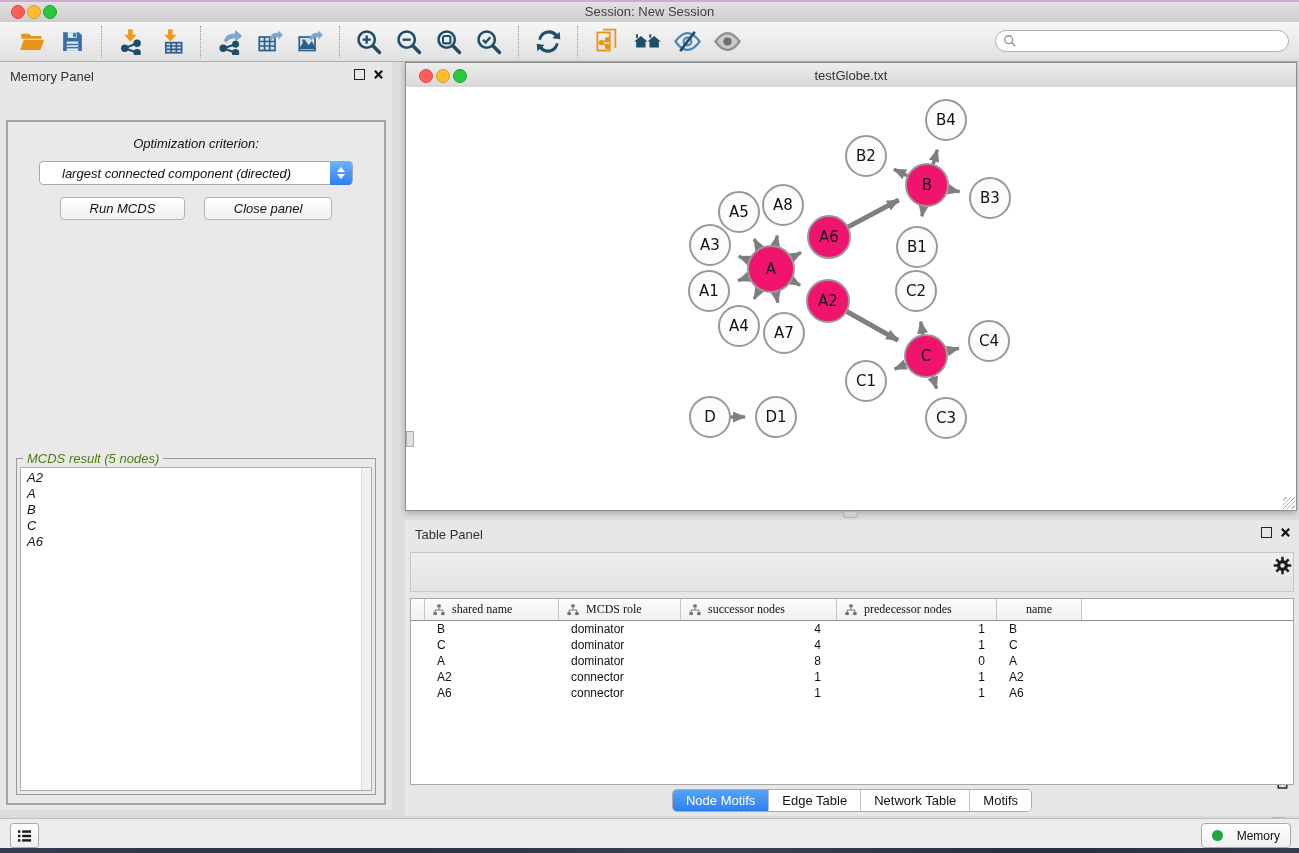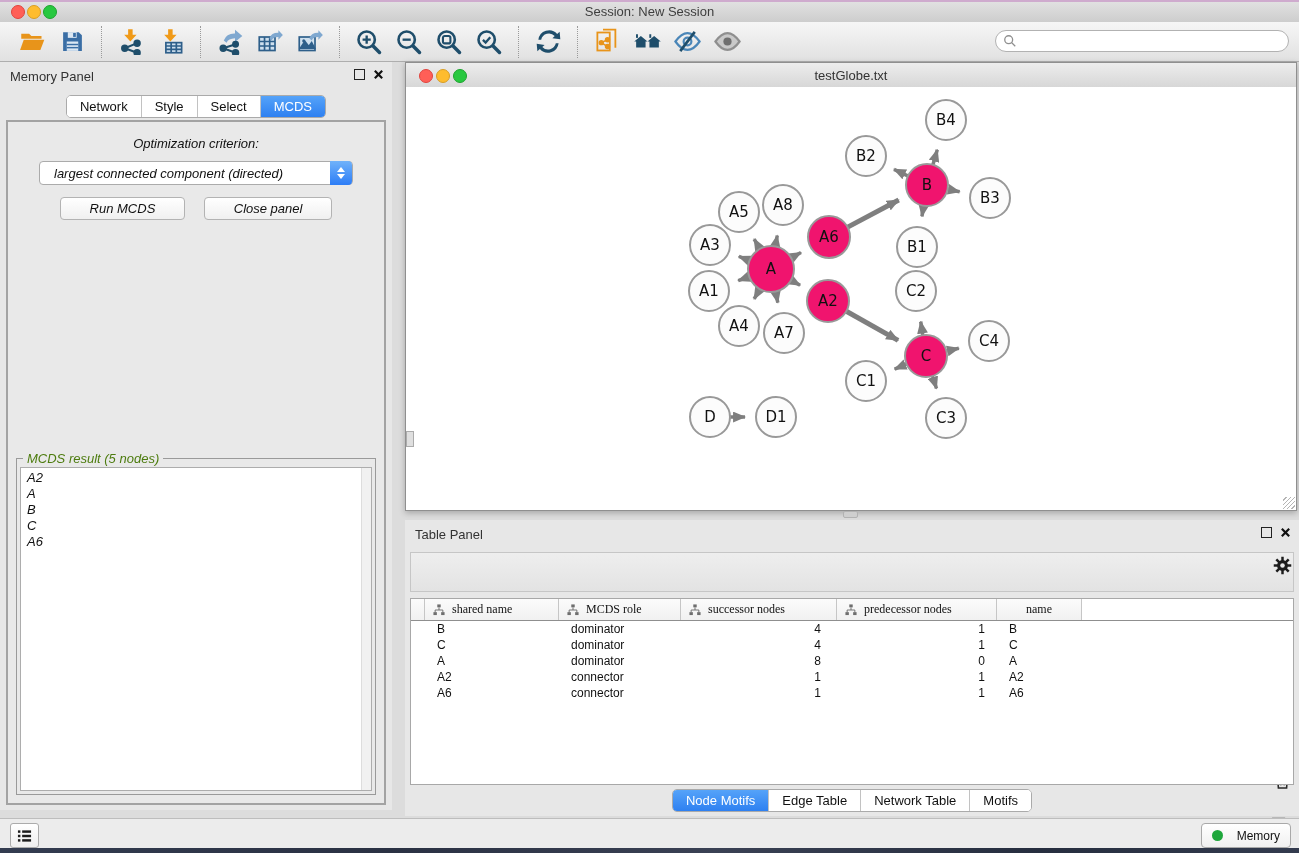--- a/index.html
+++ b/index.html
@@ -35,21 +35,21 @@
   .cp-tabs{position:absolute;left:0;right:0;top:33px;display:flex;justify-content:center;}
   .seg{display:inline-flex;border:1px solid #aaa;border-radius:5px;overflow:hidden;background:#fff;}
   .seg .seg-tab{padding:3px 13px;font-size:13px;color:#111;background:#fff;border-right:1px solid #c2c2c2;cursor:default;}
   .seg .seg-tab:last-child{border-right:none;}
   .seg .seg-tab.active{background:linear-gradient(#55a3f9,#2e80f1);color:#fff;}
   .cp-inner{position:absolute;left:6px;right:6px;top:58px;bottom:5px;background:#e9e9e9;
     border:2px solid #a3a3a3;font-style:italic;}
   .opt-label{margin-top:14px;text-align:center;font-size:13px;color:#111;}
   .dropdown{margin:10px auto 0 auto;width:314px;height:24px;background:#fff;border:1px solid #ababab;
     border-radius:4px;position:relative;display:flex;align-items:center;box-sizing:border-box;}
-  .dropdown .dd-text{font-size:13px;padding-left:14px;color:#111;white-space:nowrap;}
+  .dropdown .dd-text{font-size:13px;padding-left:22px;color:#111;white-space:nowrap;}
   .dd-step{position:absolute;right:0;top:-1px;bottom:-1px;width:22px;border-radius:0 4px 4px 0;
     background:linear-gradient(#70b2fa,#2d7df6);display:flex;flex-direction:column;align-items:center;justify-content:center;gap:2px;}
   .dd-up{width:0;height:0;border-left:4px solid transparent;border-right:4px solid transparent;border-bottom:5px solid #fff;}
   .dd-dn{width:0;height:0;border-left:4px solid transparent;border-right:4px solid transparent;border-top:5px solid #fff;}
   .cp-buttons{margin-top:12px;text-align:center;}
   .btn{display:inline-block;background:linear-gradient(#fff,#f0f0f0);border:1px solid #b3b3b3;border-radius:4px;
     font-size:13px;color:#111;padding:3px 29px;margin:0 7px;cursor:default;}
   .groupbox{position:absolute;left:8px;right:8px;top:336px;bottom:8px;border:1px solid #9a9a9a;}
   .groupbox .legend{position:absolute;left:6px;top:-8px;background:#e9e9e9;padding:0 4px;font-size:13px;color:#4d7c0f;text-align:center;}
   .listbox{position:absolute;left:3px;right:3px;top:8px;bottom:3px;background:#fff;border:1px solid #adadad;overflow:hidden;}
@@ -258,28 +258,20 @@
 <div class="control-panel">
   <div class="panel-head">
     <span class="ph-title">Memory Panel</span>
     <span class="ph-icons">
       <span class="float-ico"></span>
       <svg width="11" height="11" viewBox="0 0 12 12">
           <path d="M2 2l8 8M10 2l-8 8" stroke="#111" stroke-width="2.4"></path>
         </svg>
     </span>
   </div>
-  <div class="cp-tabs">
-      <div class="seg" id="cp-tabs">
-        <div class="seg-tab">Network</div>
-        <div class="seg-tab">Style</div>
-        <div class="seg-tab">Select</div>
-        <div class="seg-tab active">MCDS</div>
-      </div>
-    </div>
   <div class="cp-inner">
     <div class="opt-label">Optimization criterion:</div>
     <div class="dropdown">
       <span class="dd-text">largest connected component (directed)</span>
       <span class="dd-step">
           <span class="dd-up"></span>
           <span class="dd-dn"></span>
         </span>
     </div>
     <div class="cp-buttons">

